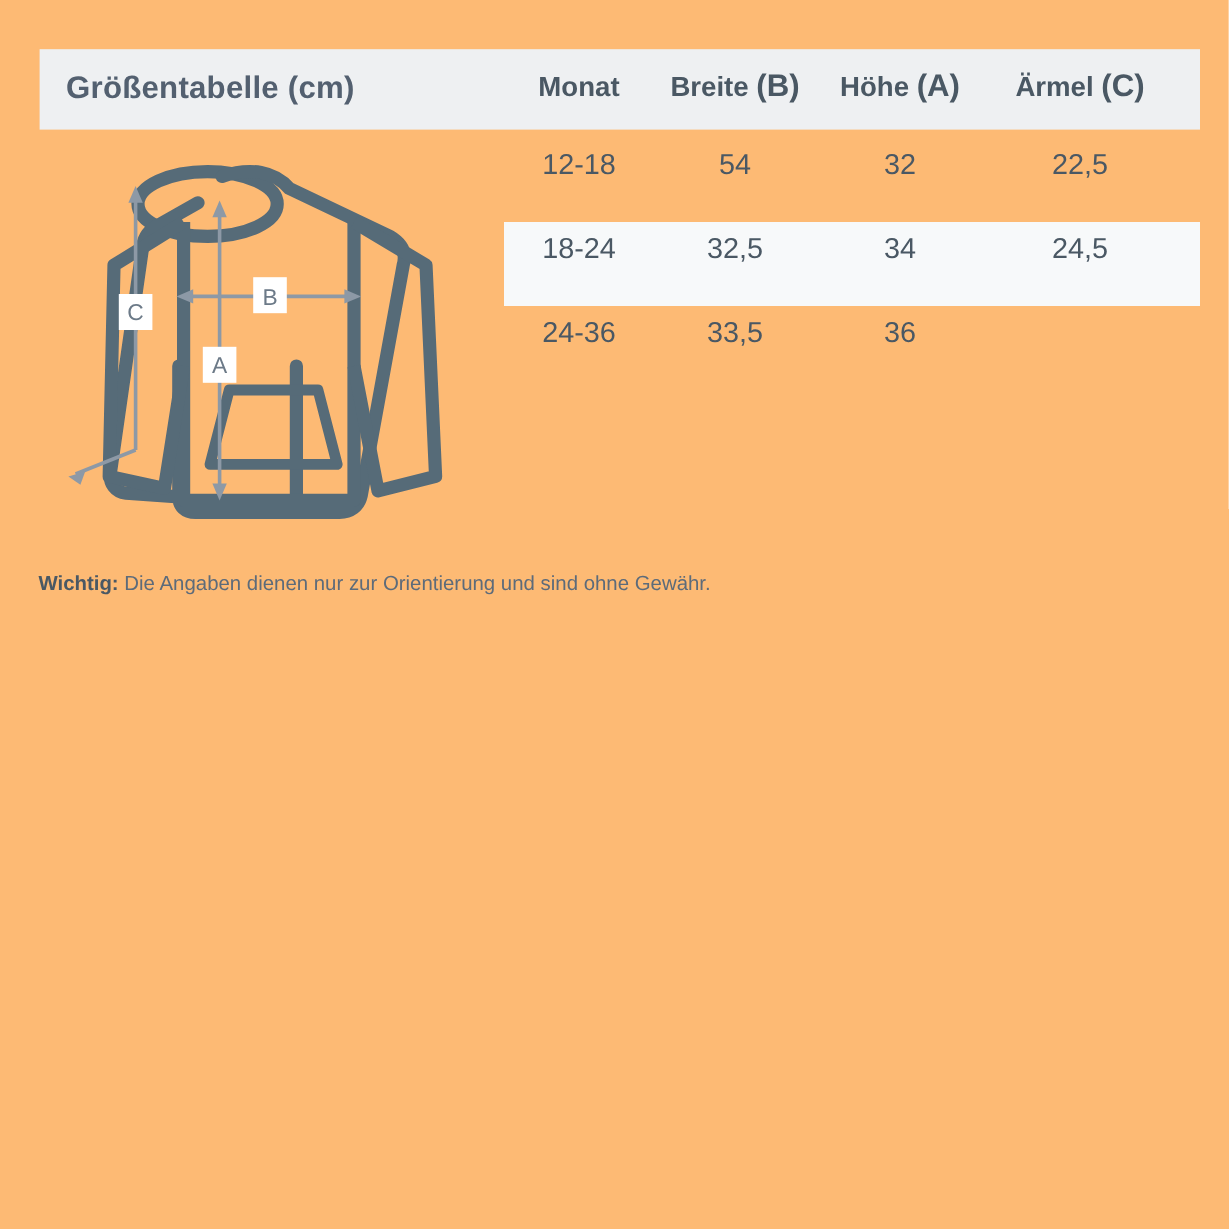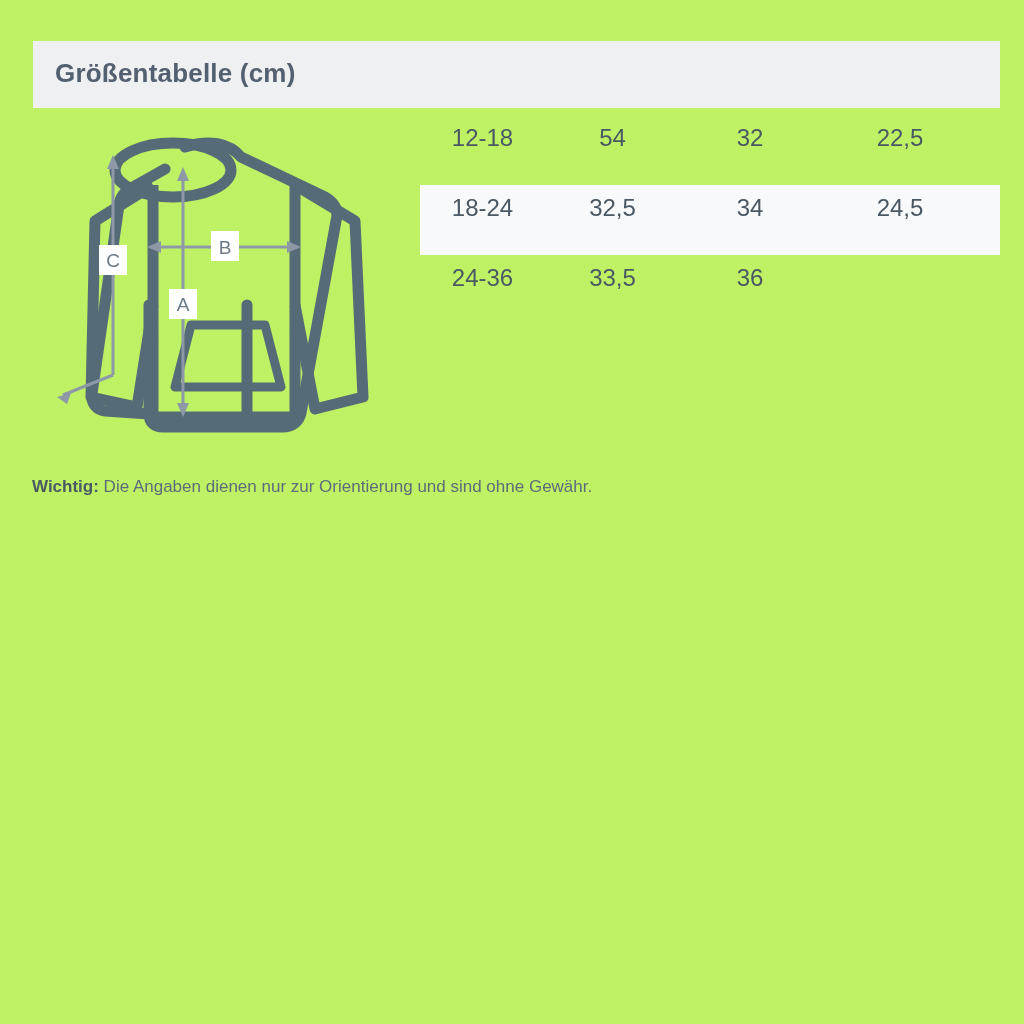--- a/index.html
+++ b/index.html
@@ -7,21 +7,21 @@
     padding: 0;
     width: 1024px;
     height: 1024px;
     background: #ffffff;
     font-family: "Liberation Sans", sans-serif;
   }
   .page {
     position: relative;
     width: 1024px;
     height: 1024px;
-    background: #bef264;
+    background: #fdba74;
   }
 
   
   .header-band {
     position: absolute;
     left: 33px;
     top: 41px;
     width: 967px;
     height: 67px;
     background: #eef0f2;
@@ -112,20 +112,37 @@
 </style>
 </head>
 <body>
 
 <div class="page">
 
   <div class="header-band"></div>
 
   <div class="header-title">Größentabelle (cm)</div>
 
+  <div class="header-cols">
+    <div class="hcol c-monat">
+      <span>Monat</span>
+    </div>
+    <div class="hcol c-breite">
+      <span>Breite</span>
+      <span class="big">(B)</span>
+    </div>
+    <div class="hcol c-hoehe">
+      <span>Höhe</span>
+      <span class="big">(A)</span>
+    </div>
+    <div class="hcol c-aermel">
+      <span>Ärmel</span>
+      <span class="big">(C)</span>
+    </div>
+  </div>
 
   <div class="altband"></div>
 
   <div class="rows">
 
     <div class="row">
       <div class="cell c-monat">12-18</div>
       <div class="cell c-breite">54</div>
       <div class="cell c-hoehe">32</div>
       <div class="cell c-aermel">22,5</div>

